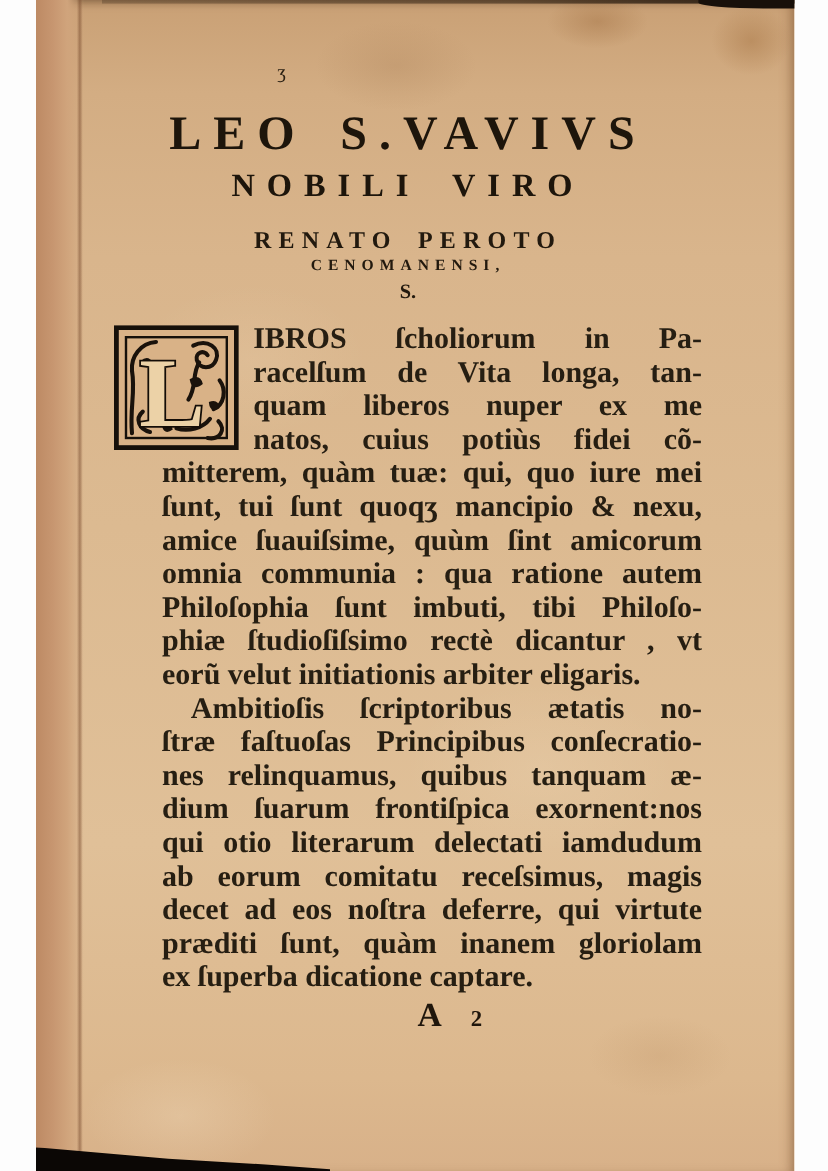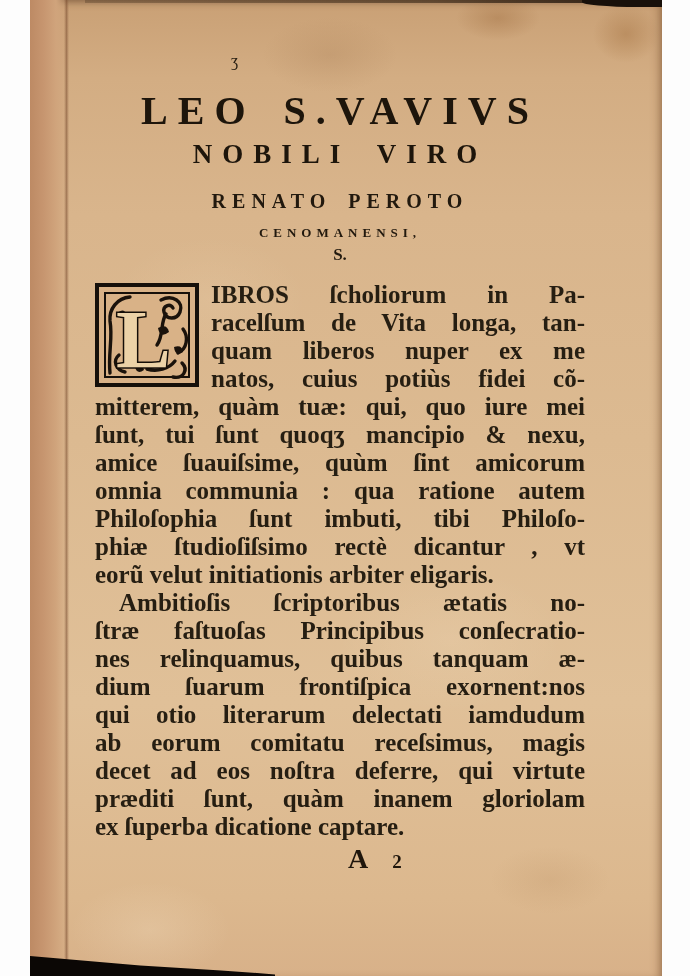--- a/index.html
+++ b/index.html
@@ -49,25 +49,25 @@
   }
   
   .content{position:absolute;left:65px;top:0;width:490px;color:#241c12;}
   .sig-mark{margin:52px 0 0 136px;font-size:16px;line-height:18px;color:#2a2013;}
   .t1{margin-top:22px;text-align:center;font-size:40px;line-height:37px;font-weight:700;
       letter-spacing:10px;word-spacing:8px;color:#1d150b;}
   .t2{margin-top:10px;text-align:center;font-size:27px;line-height:30px;font-weight:700;
       letter-spacing:10px;word-spacing:10px;color:#1d150b;}
   .t3{margin-top:21px;text-align:center;font-size:20px;line-height:23px;font-weight:700;
       letter-spacing:6px;word-spacing:6px;color:#22190e;}
-  .t4{margin-top:12px;text-align:center;font-size:13px;line-height:15px;font-weight:700;
+  .t4{margin-top:0;text-align:center;font-size:13px;line-height:15px;font-weight:700;
       letter-spacing:5px;color:#22190e;}
   .t5{margin-top:5px;text-align:center;font-size:17px;line-height:19px;font-weight:700;color:#22190e;}
   .body{margin-top:17px;font-size:25px;line-height:28px;font-weight:600;color:#261e12;}
-  .line{text-align:justify;text-align-last:justify;white-space:normal;}
+  .line{text-align:justify;text-align-last:justify;white-space:normal;padding-left:40px;}
   .line.noj{text-align-last:left;}
   .line.ind{text-indent:24px;}
   .dropcap{float:left;width:104px;height:104px;margin:2px 12px 6px 0;}
   .sigline{display:flex;align-items:baseline;margin:2px 0 0 253px;}
   .sigline .g-letter{font-size:28px;font-weight:700;color:#1f160c;}
   .sigline .g-number{font-size:19px;font-weight:700;margin-left:24px;color:#1f160c;}
 </style>
 </head>
 <body>
 

